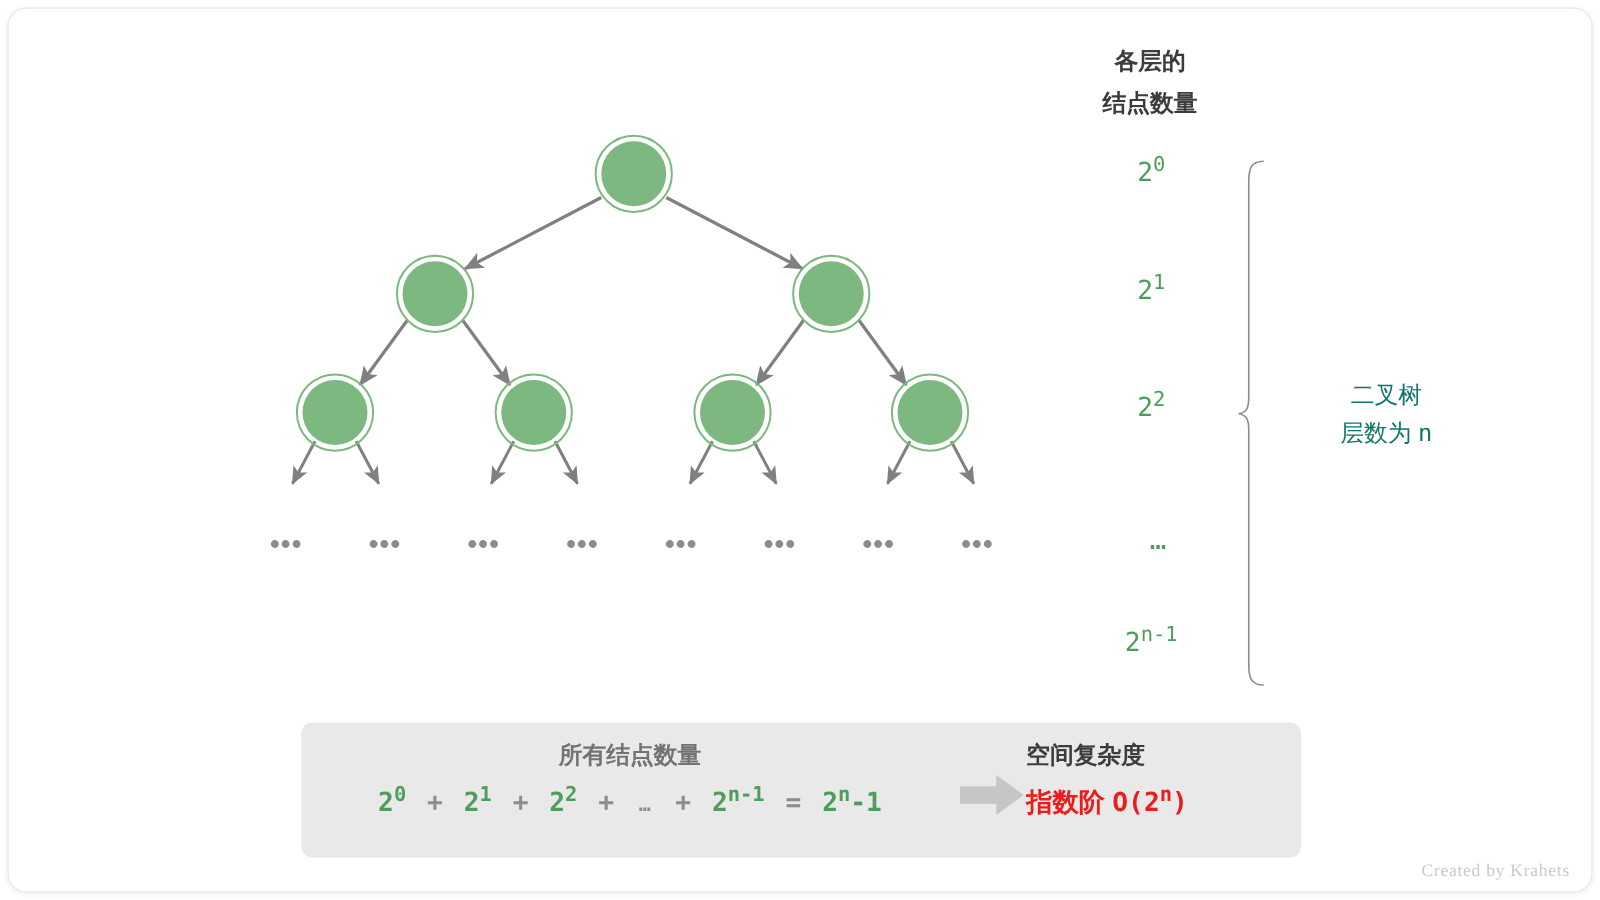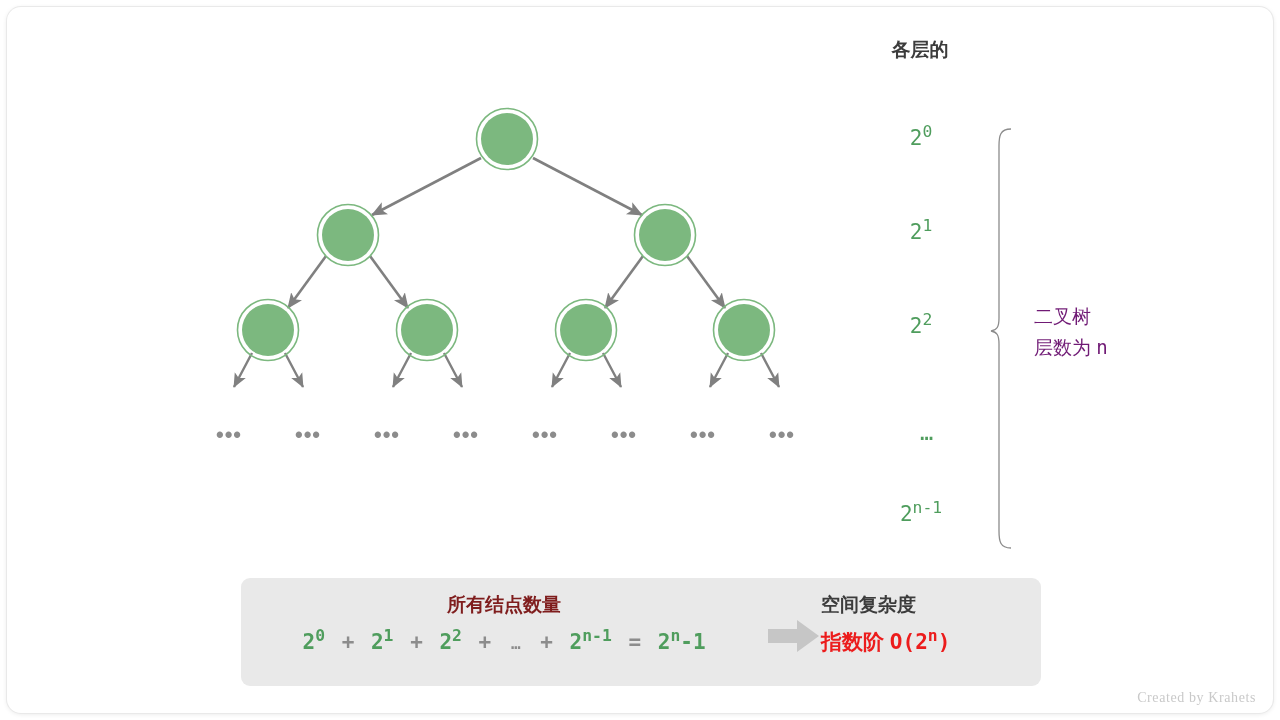--- a/index.html
+++ b/index.html
@@ -73,23 +73,24 @@
     font-size: 22px;
     letter-spacing: 1px;
   }
 
   
   #brace-label {
     position: absolute;
     left: 1034px;
     top: 302px;
     width: 150px;
-    color: #701a75;
+    color: #0f766e;
     font-size: 19px;
     line-height: 30px;
+    text-align: center;
     white-space: nowrap;
   }
   #brace-label .line2 .var {
     font-family: "DejaVu Sans Mono", "Liberation Mono", monospace;
   }
 
   
   #summary {
     position: absolute;
     left: 241px;
@@ -100,21 +101,21 @@
     border-radius: 9px;
   }
   #sum-left {
     position: absolute;
     left: 8px;
     top: 14px;
     width: 510px;
     text-align: center;
   }
   #sum-title {
-    color: #7f1d1d;
+    color: #737373;
     font-size: 19px;
     font-weight: bold;
     line-height: 26px;
     white-space: nowrap;
   }
   #sum-formula {
     margin-top: 10px;
     font-family: "DejaVu Sans Mono", "Liberation Mono", monospace;
     font-size: 21px;
     font-weight: bold;
@@ -274,20 +275,21 @@
                L999,318
                C999,327 997,330 991,331
                C997,332 999,335 999,344
                L999,531
                C999,541 1000,548 1011,548"></path>
     </g>
   </svg>
 
   <div id="col-header">
     <div>各层的</div>
+    <div>结点数量</div>
   </div>
 
   <div class="pow" style="left:921px; top:126px;">
     <span>2</span><sup>0</sup>
   </div>
   <div class="pow" style="left:921px; top:220px;">
     <span>2</span><sup>1</sup>
   </div>
   <div class="pow" style="left:921px; top:314px;">
     <span>2</span><sup>2</sup>

